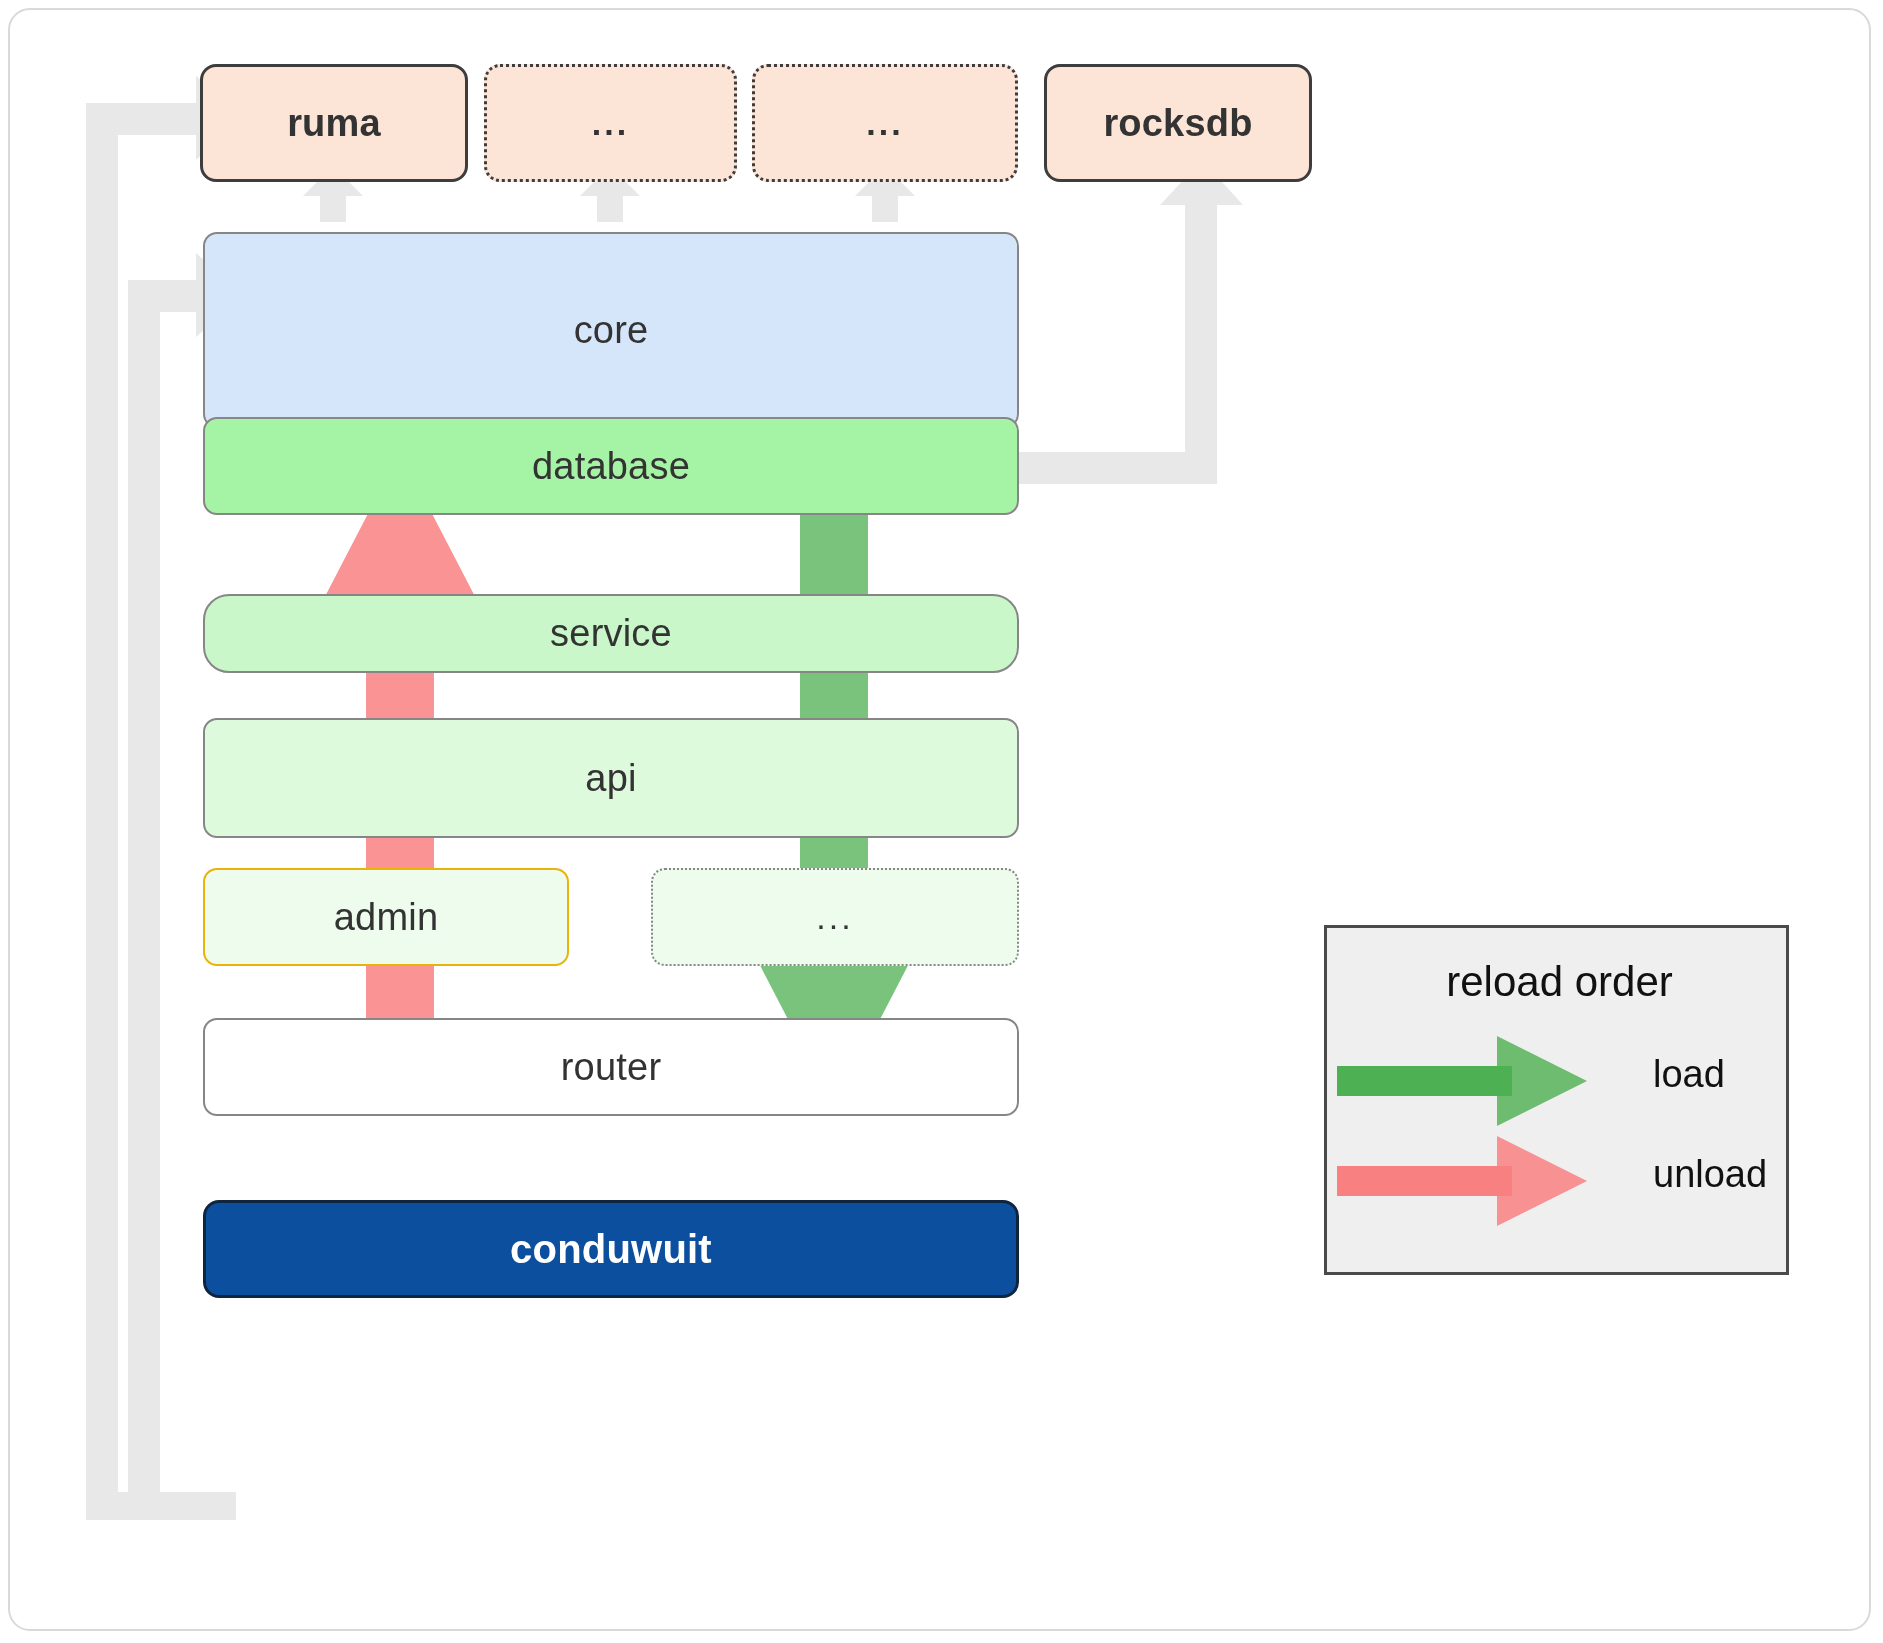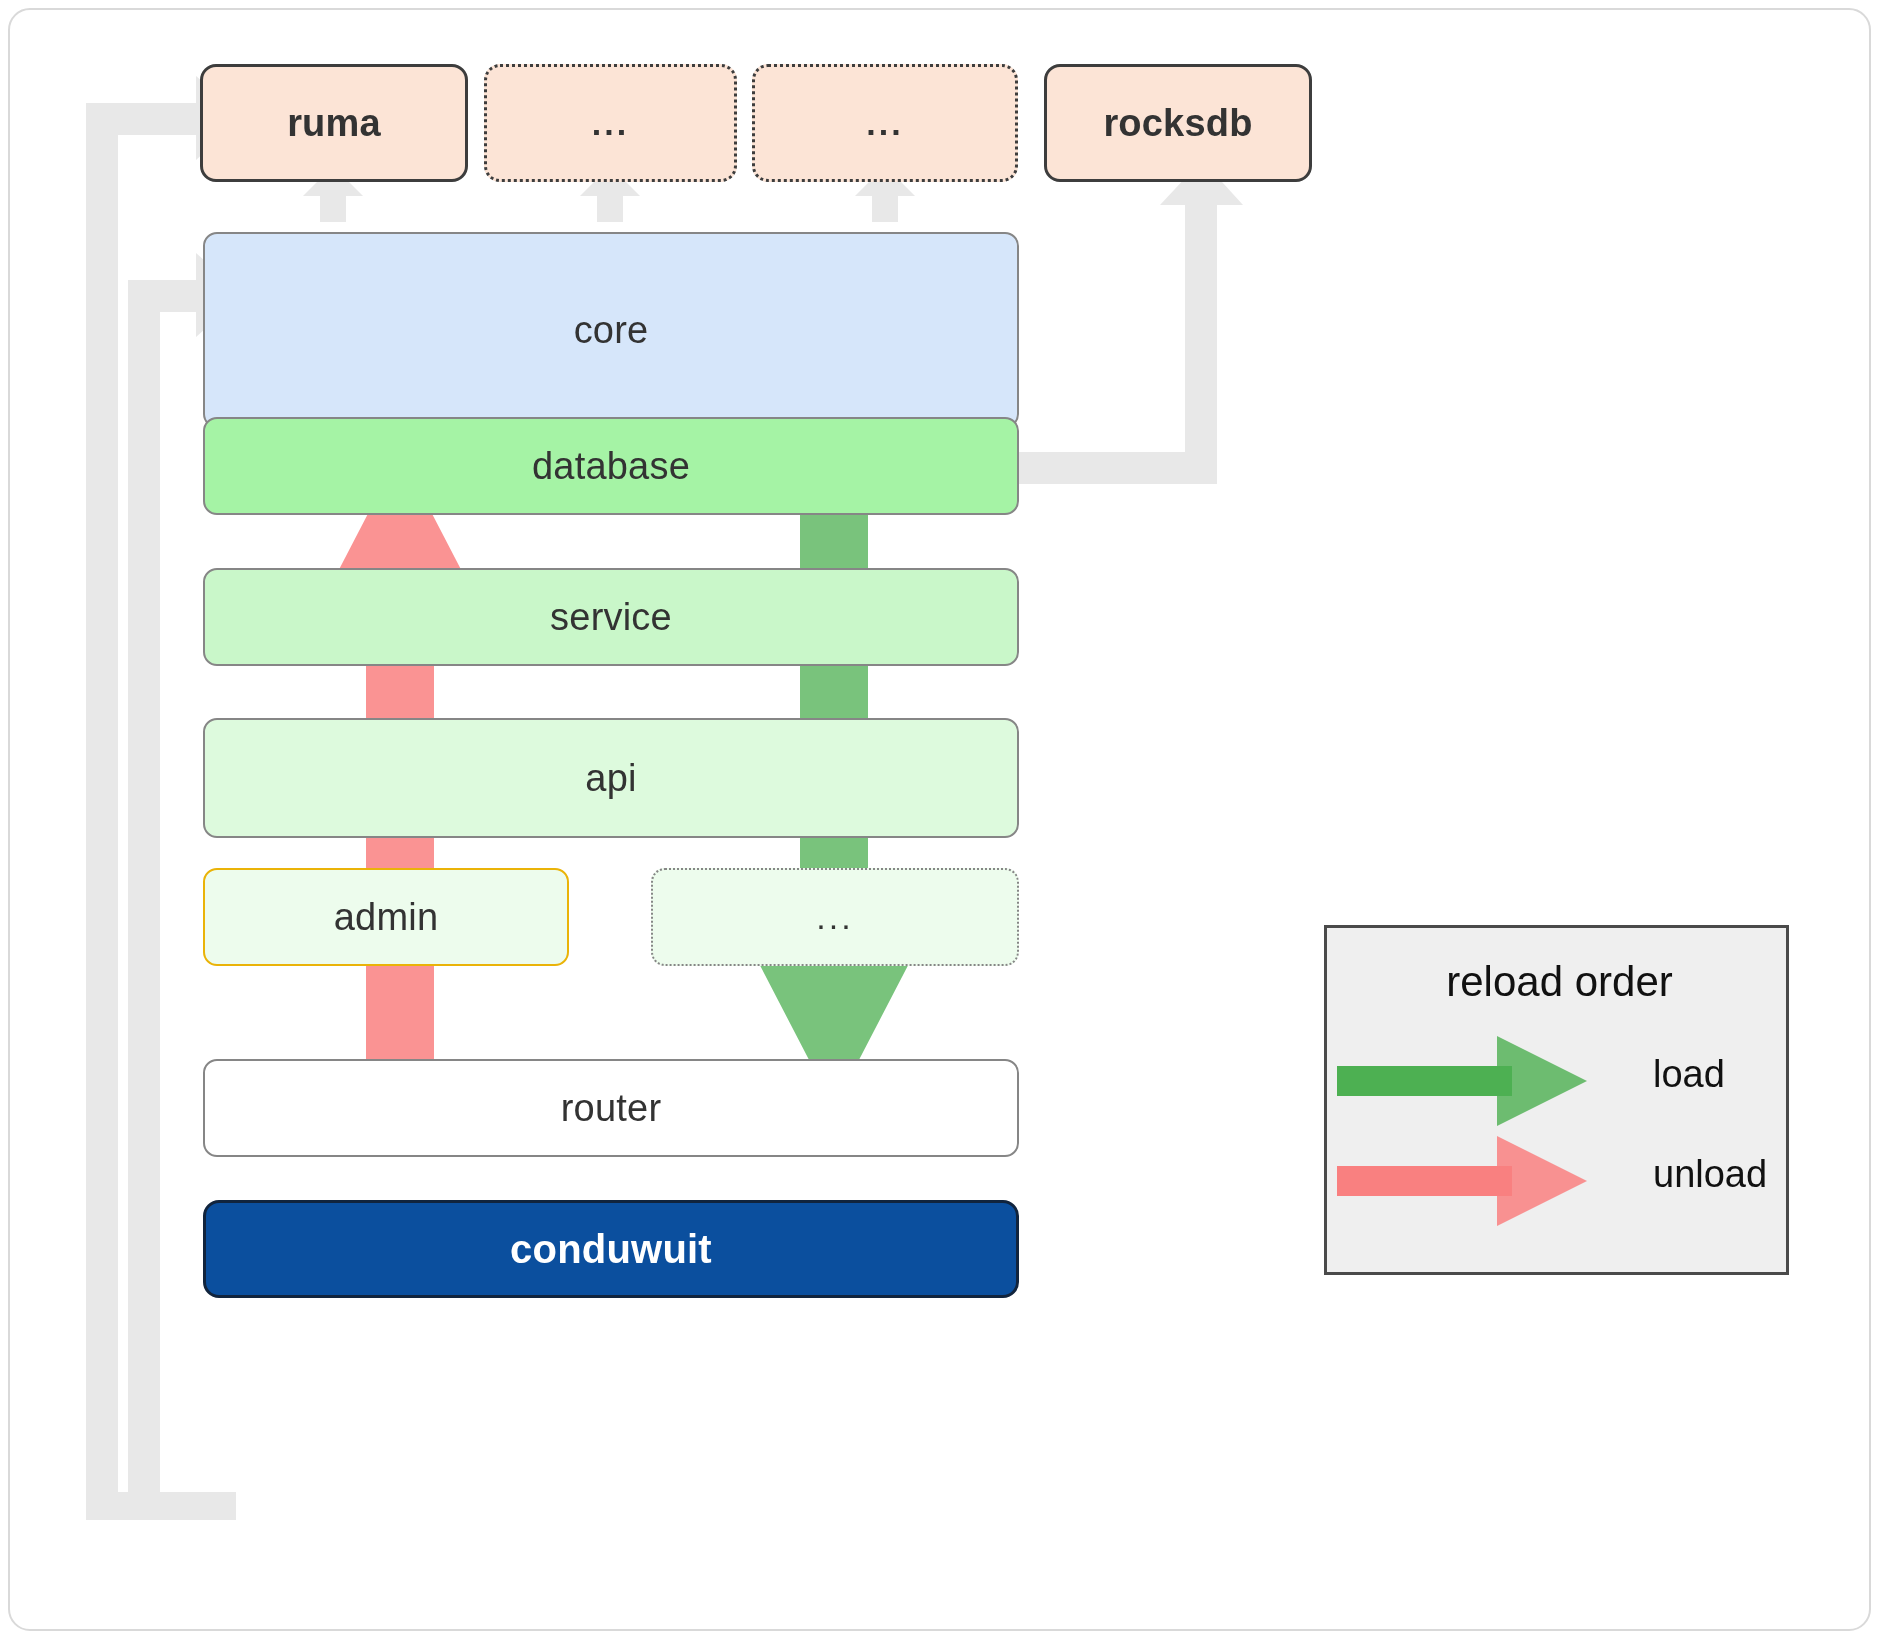--- a/index.html
+++ b/index.html
@@ -81,21 +81,20 @@
   }
   .layer-dots {
     background: #edfced;
     border: 2px dotted #868686;
     border-radius: 14px;
   }
   .layer-router {
     background: #ffffff;
     border: 2px solid #868686;
     border-radius: 14px;
-    margin-top: 41px;
   }
   .node-app {
     background: #0b4f9e;
     border: 3px solid #11243d;
     border-radius: 16px;
     color: #ffffff;
     font-weight: bold;
     font-size: 40px;
   }
 
@@ -178,21 +177,21 @@
   </div>
 
   <div class="node layer-core" style="left:203px; top:232px; width:816px; height:196px;">
     <span>core</span>
   </div>
 
   <div class="node layer-db" style="left:203px; top:417px; width:816px; height:98px;">
     <span>database</span>
   </div>
 
-  <div class="node layer-service" style="left:203px; top:568px; width:816px; height:98px;">
+  <div class="node layer-service" style="left:203px; top:594px; width:816px; height:79px;border-radius:26px;">
     <span>service</span>
   </div>
 
   <div class="node layer-api" style="left:203px; top:718px; width:816px; height:120px;">
     <span>api</span>
   </div>
 
   <div class="node layer-admin" style="left:203px; top:868px; width:366px; height:98px;">
     <span>admin</span>
   </div>

